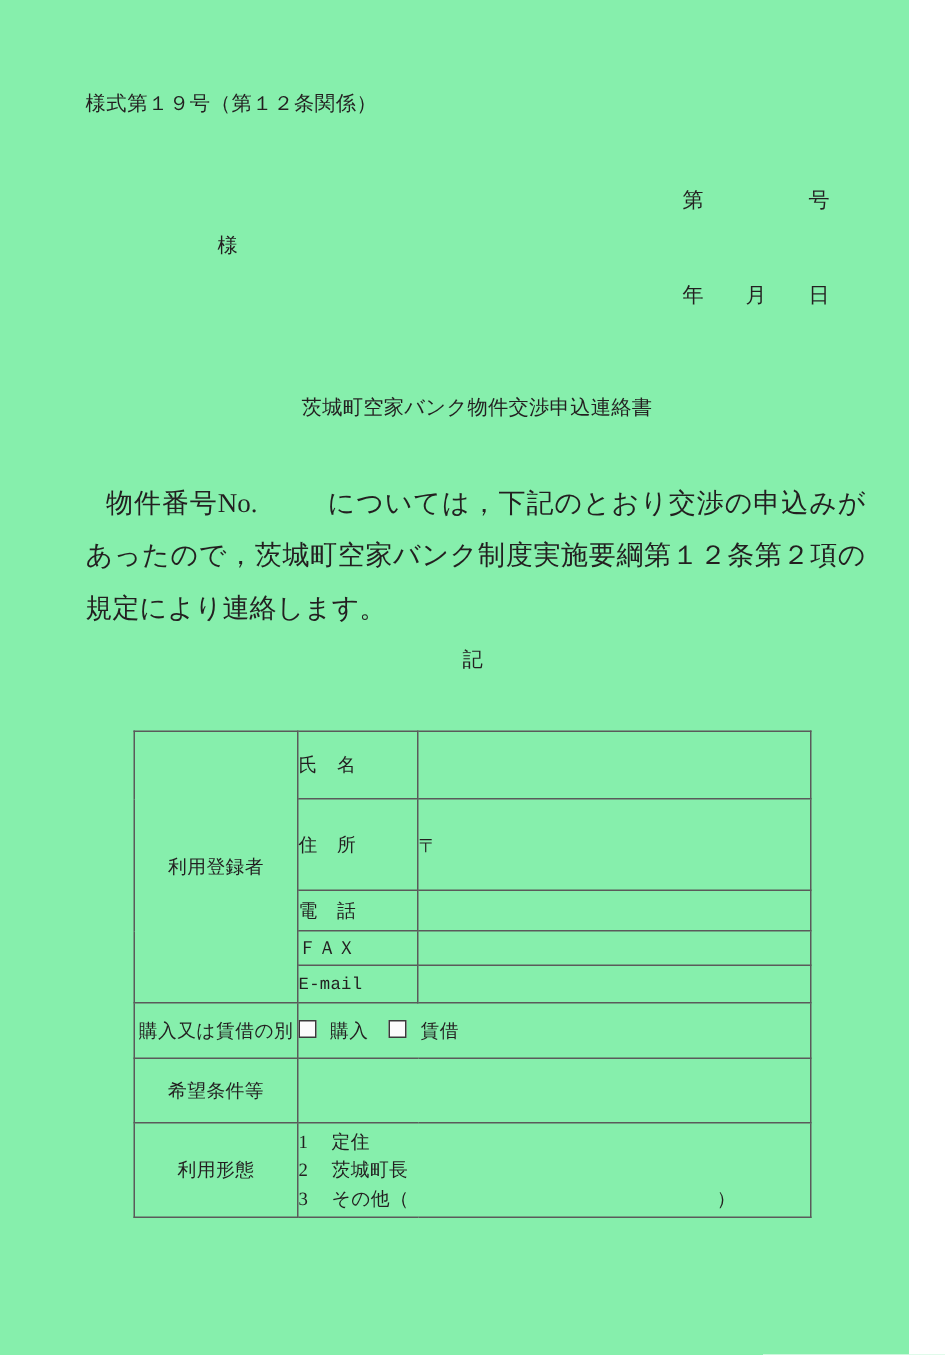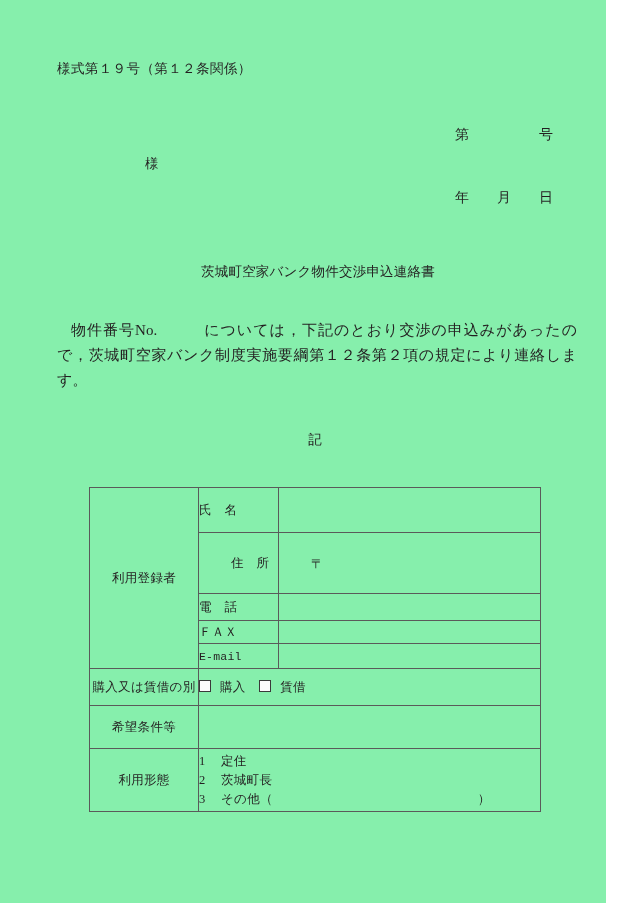--- a/index.html
+++ b/index.html
@@ -77,22 +77,22 @@
     font-size: 13.5px;
     letter-spacing: 0.2px;
   }
 
   
   .body-para {
     position: absolute;
     left: 57px;
     top: 318px;
     width: 520px;
-    font-size: 15px;
-    line-height: 25px;
+    font-size: 18px;
+    line-height: 35px;
     text-align: justify;
   }
   .body-para .indent { display: inline-block; width: 13px; }
   .body-para .gap { display: inline-block; width: 46px; }
 
   .ki-mark {
     position: absolute;
     left: 0;
     top: 431px;
     width: 630px;
@@ -137,21 +137,21 @@
   .cell-val {
     padding-left: 8px;
     vertical-align: top;
   }
   .postal {
     display: block;
     padding-top: 3px;
     font-size: 12.5px;
   }
   .row-name td    { height: 44px; }
-  .row-addr td    { height: 60px; padding-left: 32px; }
+  .row-addr td    { height: 60px; }
   .row-tel td     { height: 26px; }
   .row-fax td     { height: 22px; }
   .row-mail td    { height: 24px; }
   .row-kind td    { height: 36px; }
   .row-cond td    { height: 42px; }
   .row-usage td   { height: 62px; }
 
   .checks {
     padding-left: 9px;
     white-space: pre;

